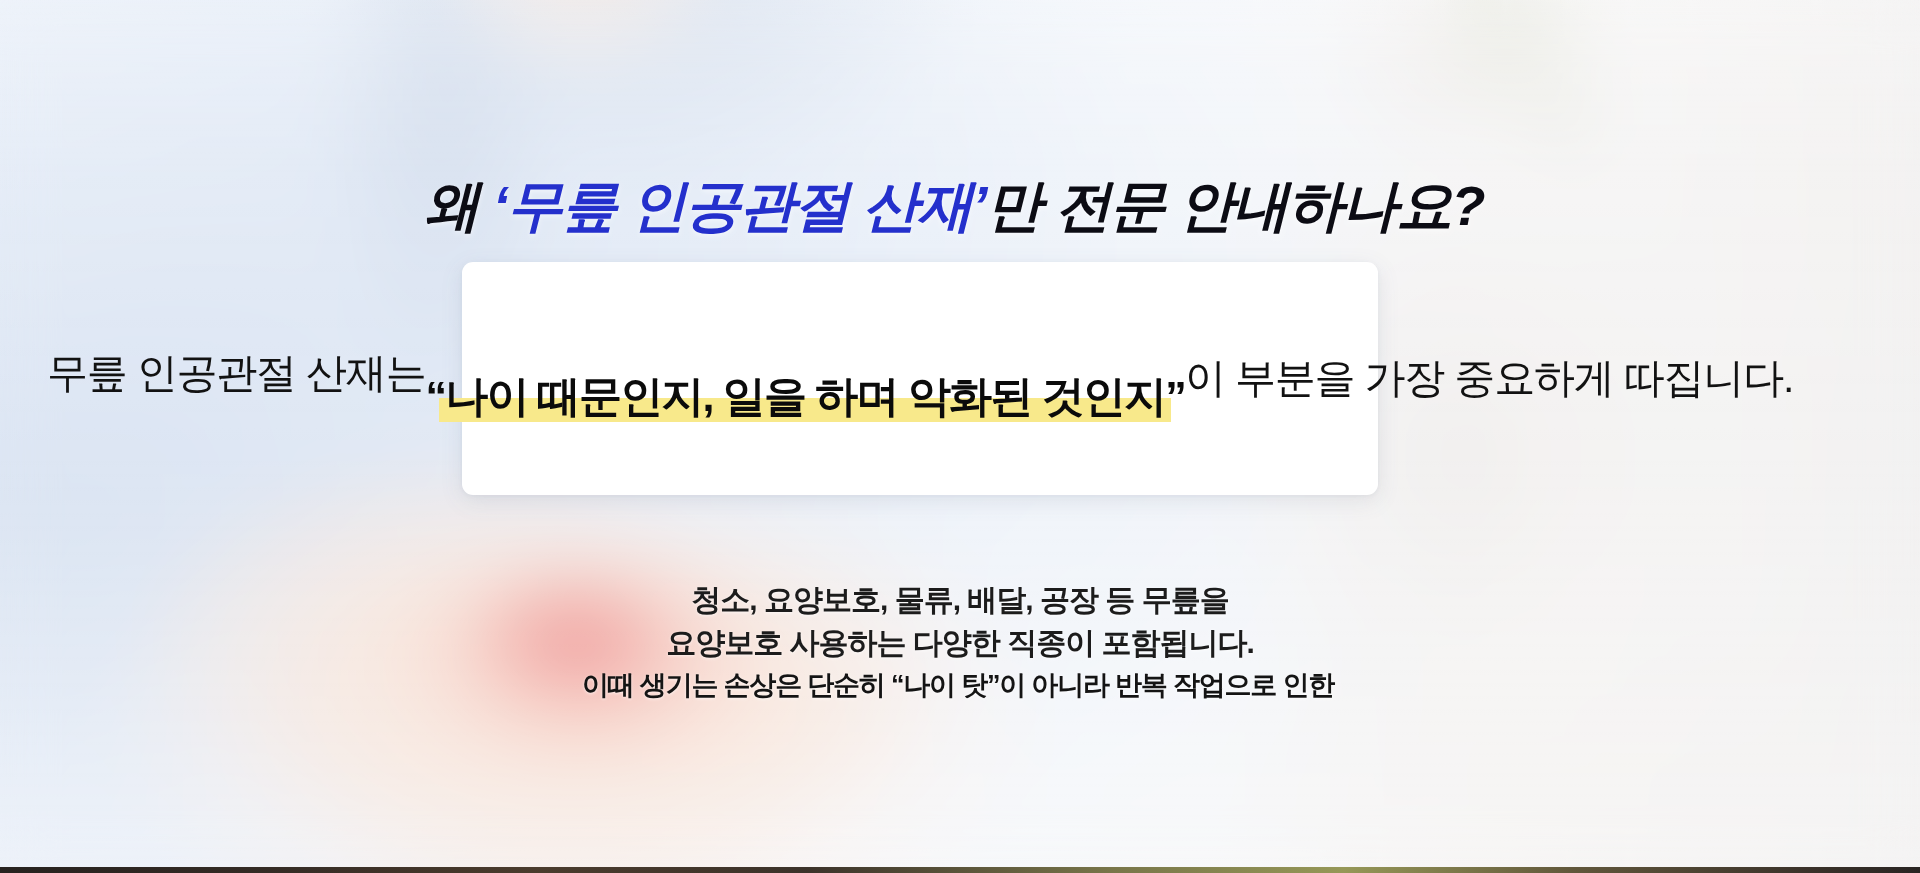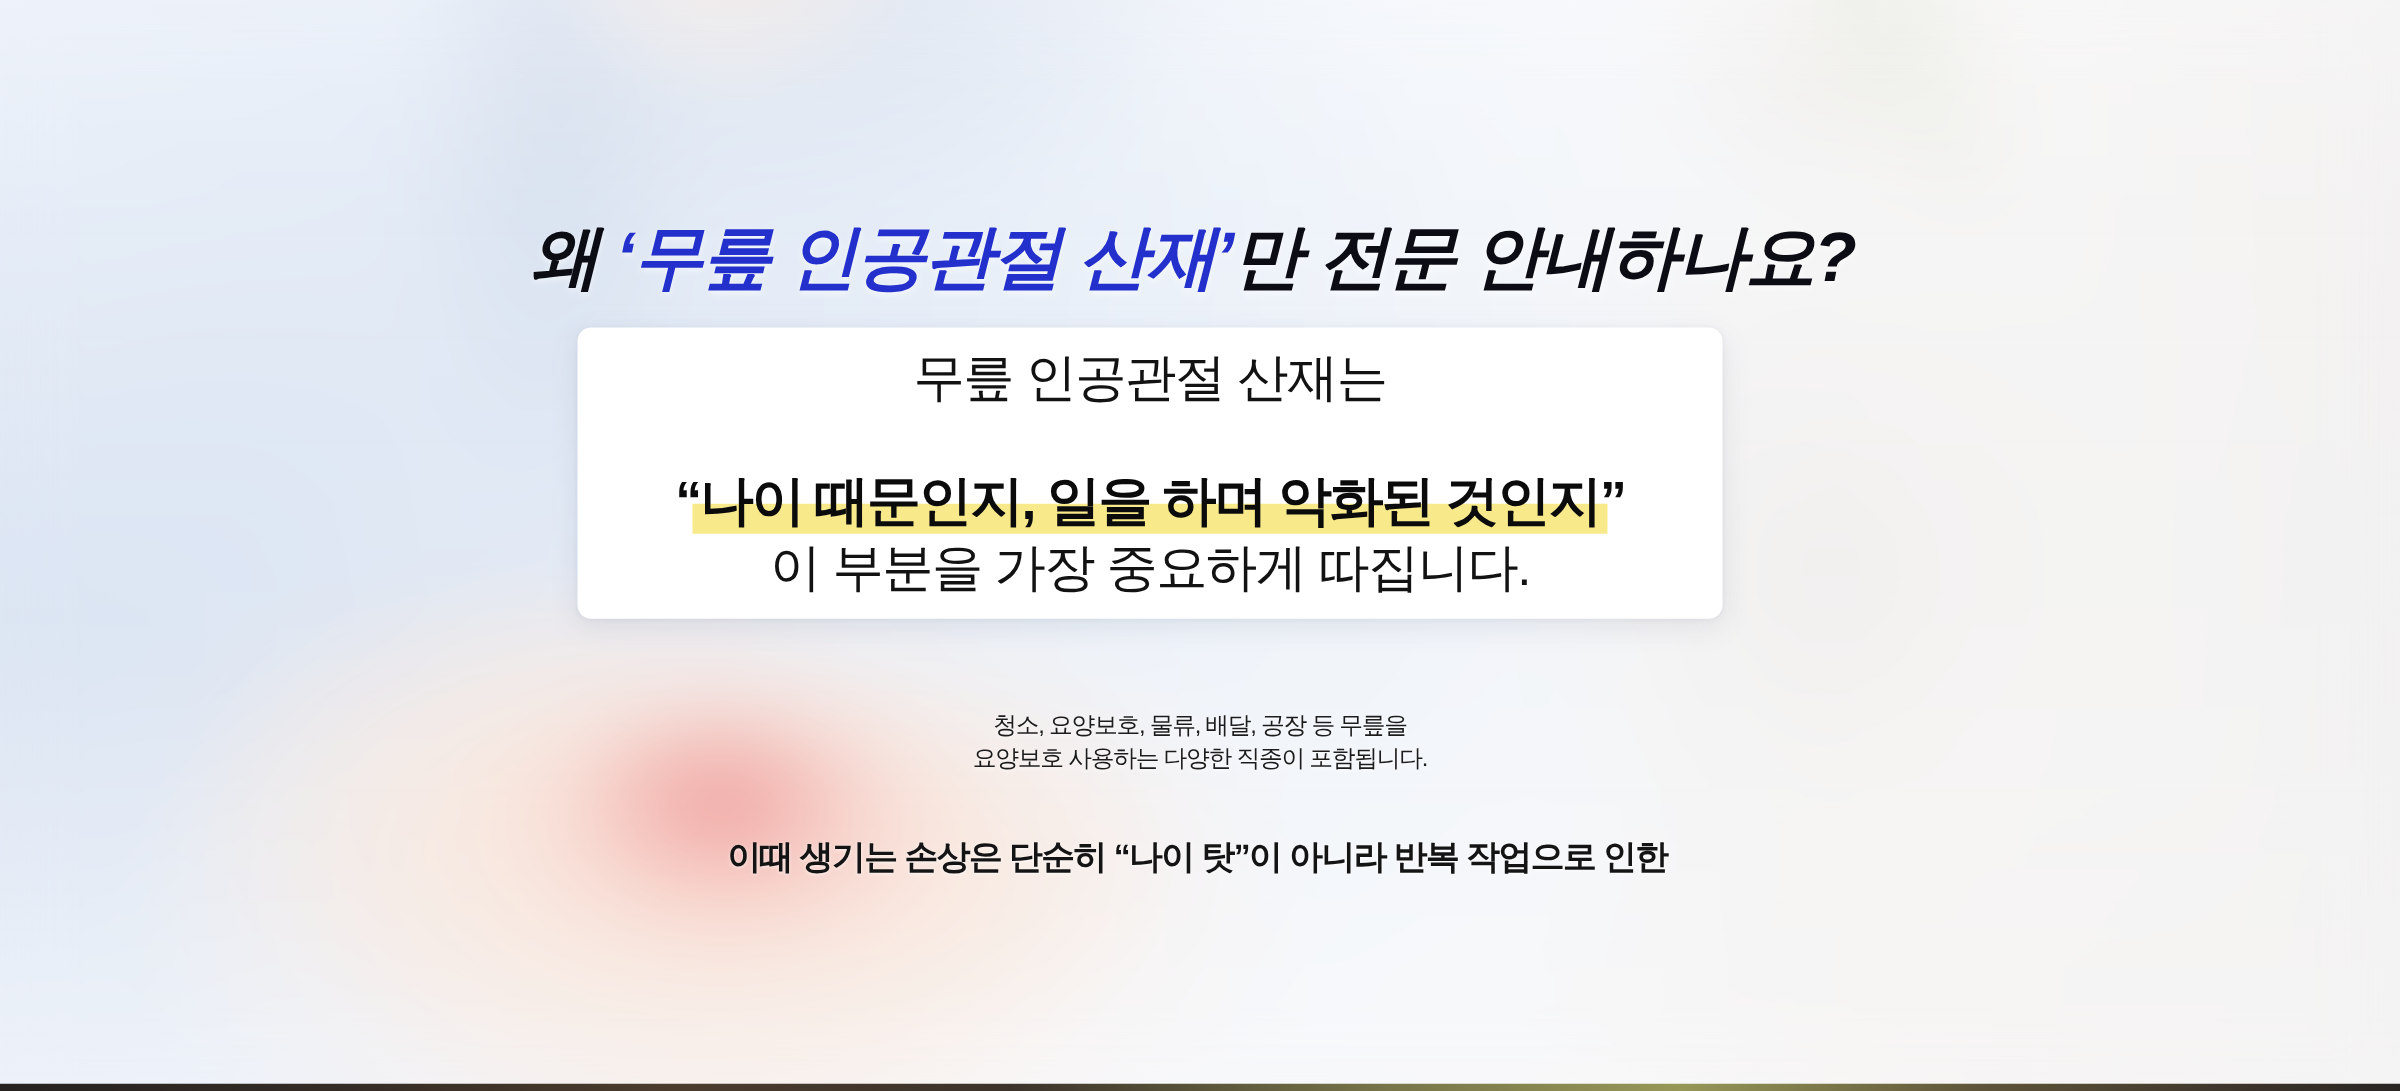--- a/index.html
+++ b/index.html
@@ -224,21 +224,21 @@
     position: absolute;
     left: 462px;
     top: 262px;
     width: 916px;
     height: 233px;
     background: #ffffff;
     border-radius: 11px;
     box-shadow: 0 6px 22px rgba(90,100,125,0.13),
                 0 1px 4px rgba(90,100,125,0.08);
     display: flex;
-    flex-direction: column;
+    flex-direction: row;
     align-items: center;
     justify-content: center;
   }
   .card-line {
     text-align: center;
     color: #121212;
     white-space: nowrap;
   }
   .card-line-1 {
     font-size: 41px;
@@ -277,22 +277,22 @@
     letter-spacing: -1.2px;
     line-height: 1.0;
   }
 
   .subtext {
     position: absolute;
     left: 0;
     right: 0;
     top: 549px;
     text-align: center;
-    font-size: 19px;
-    font-weight: 400;
+    font-size: 30px;
+    font-weight: 700;
     line-height: 1.42;
     letter-spacing: -1.0px;
     color: #1c1c1c;
     text-shadow: 0 1px 3px rgba(255,255,255,0.65);
   }
   .subtext span {
     display: block;
     white-space: nowrap;
   }
 

